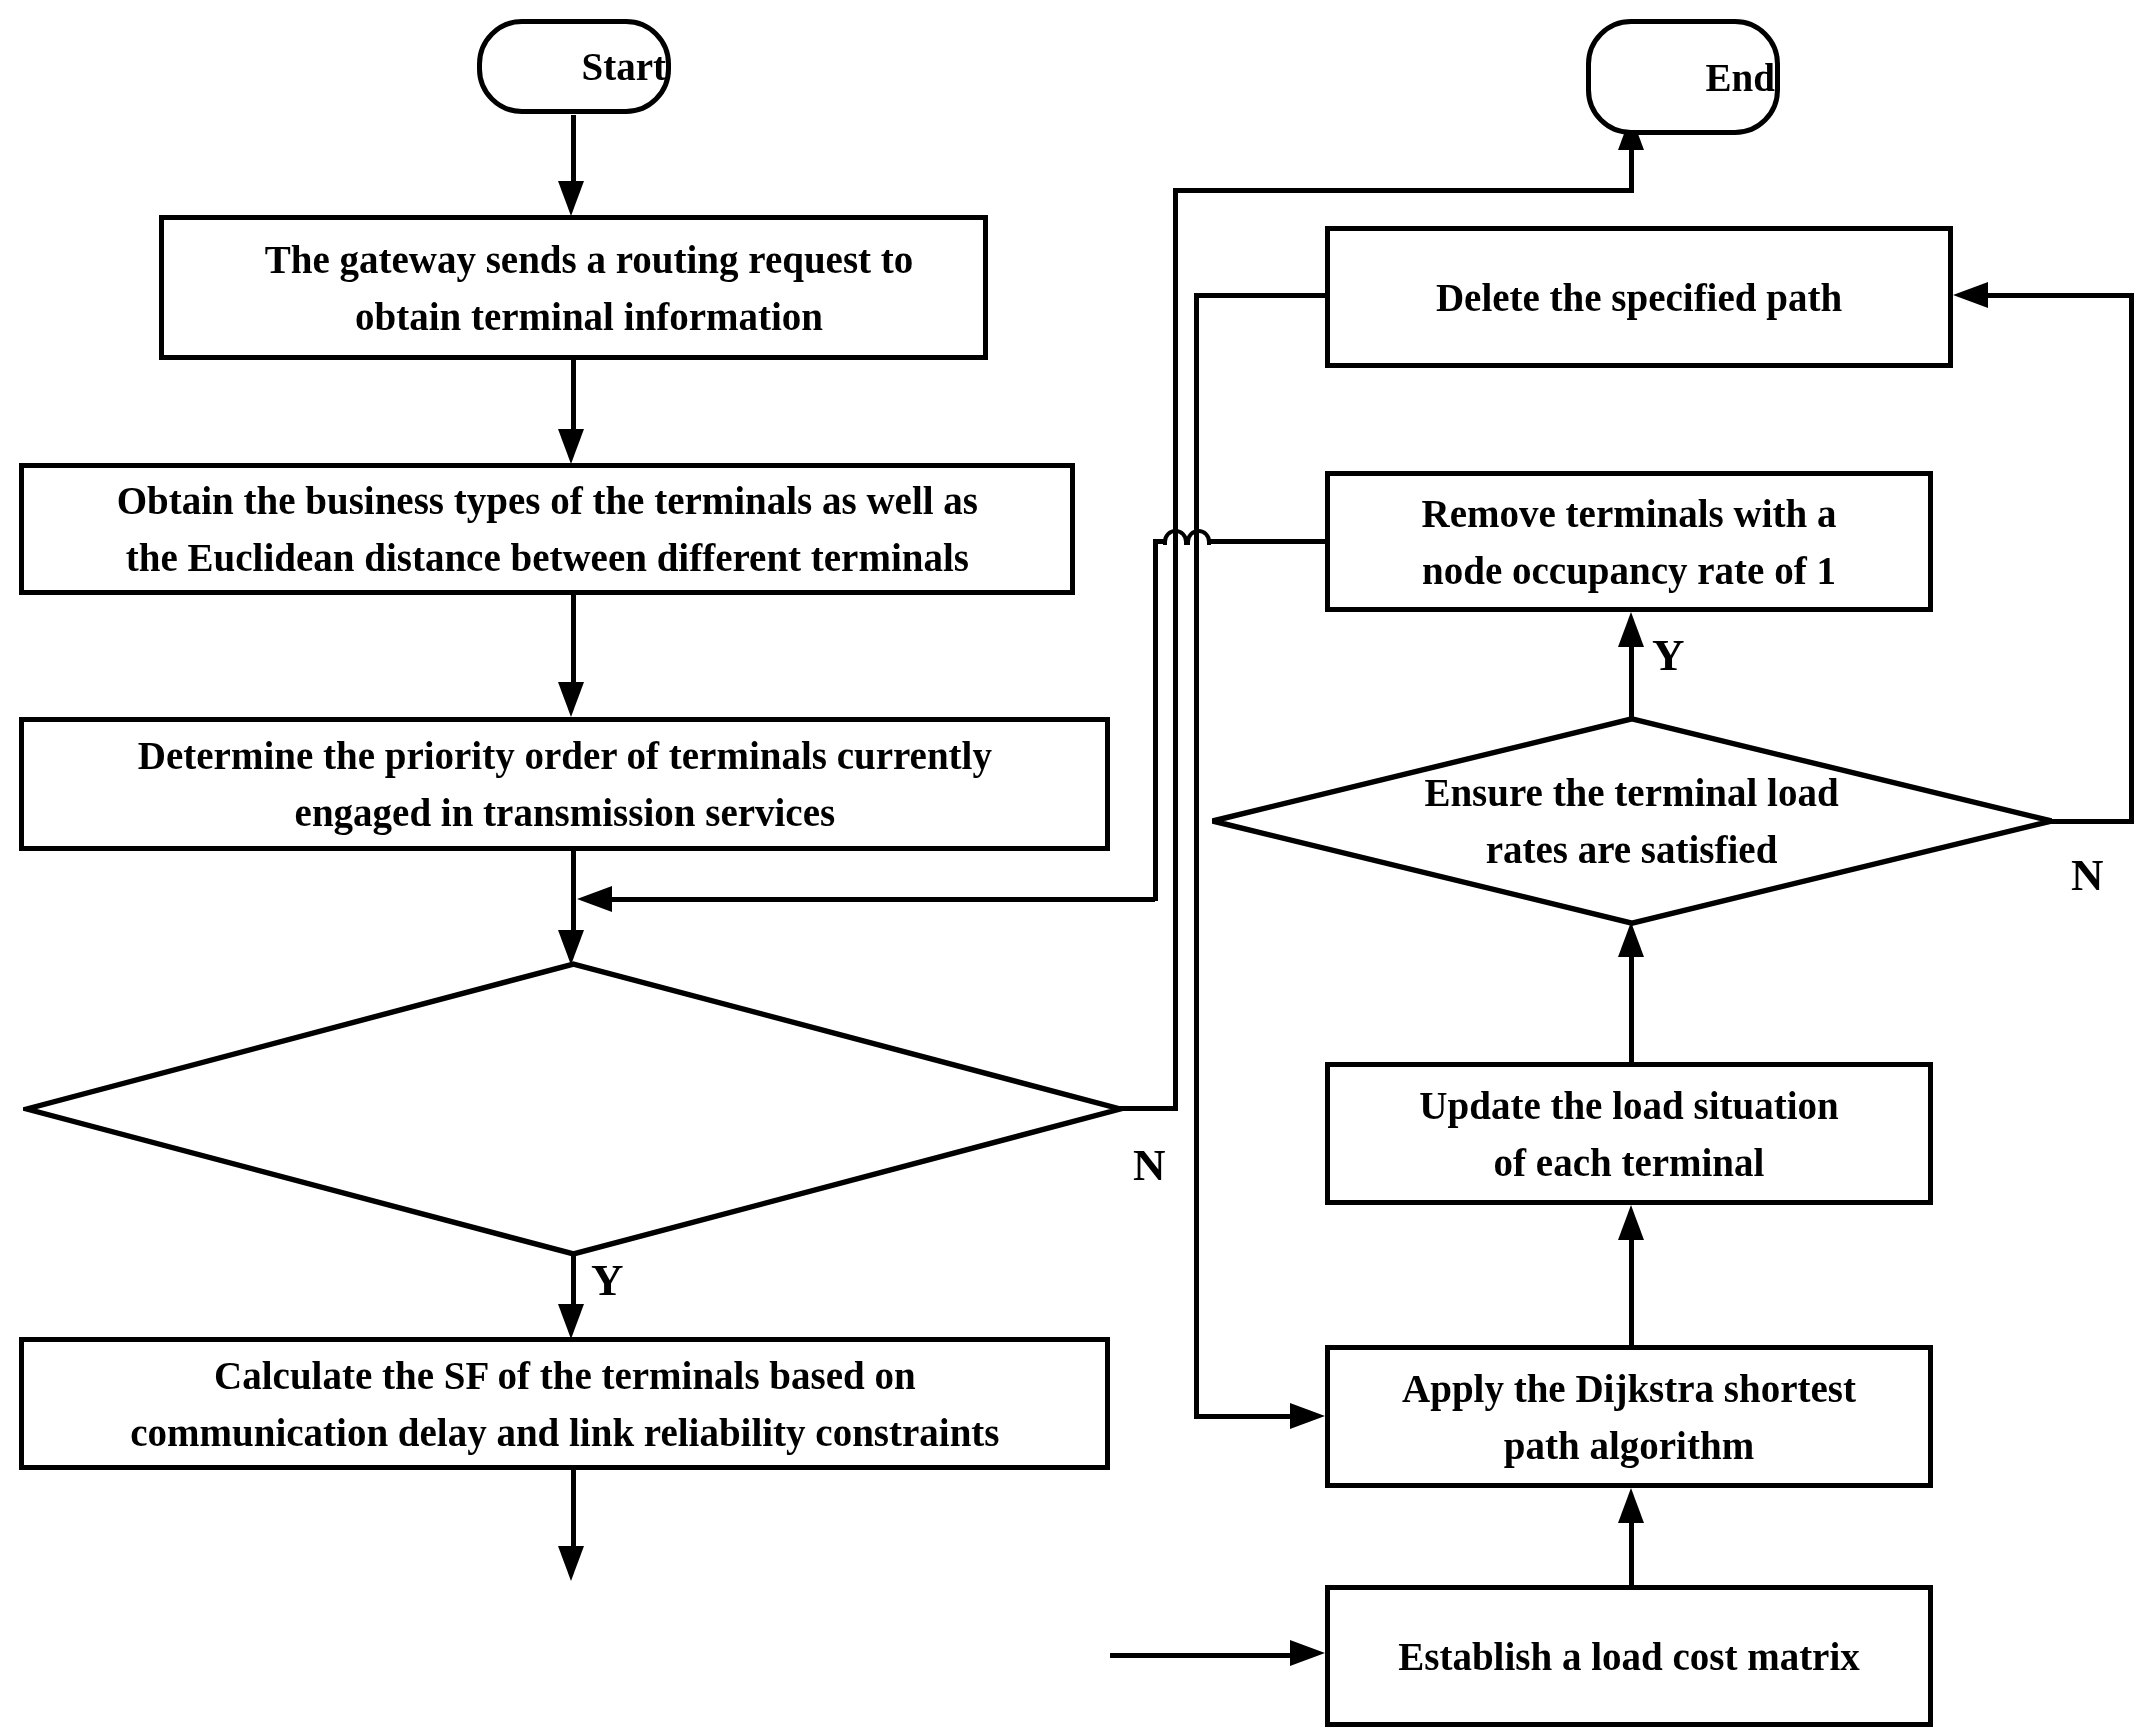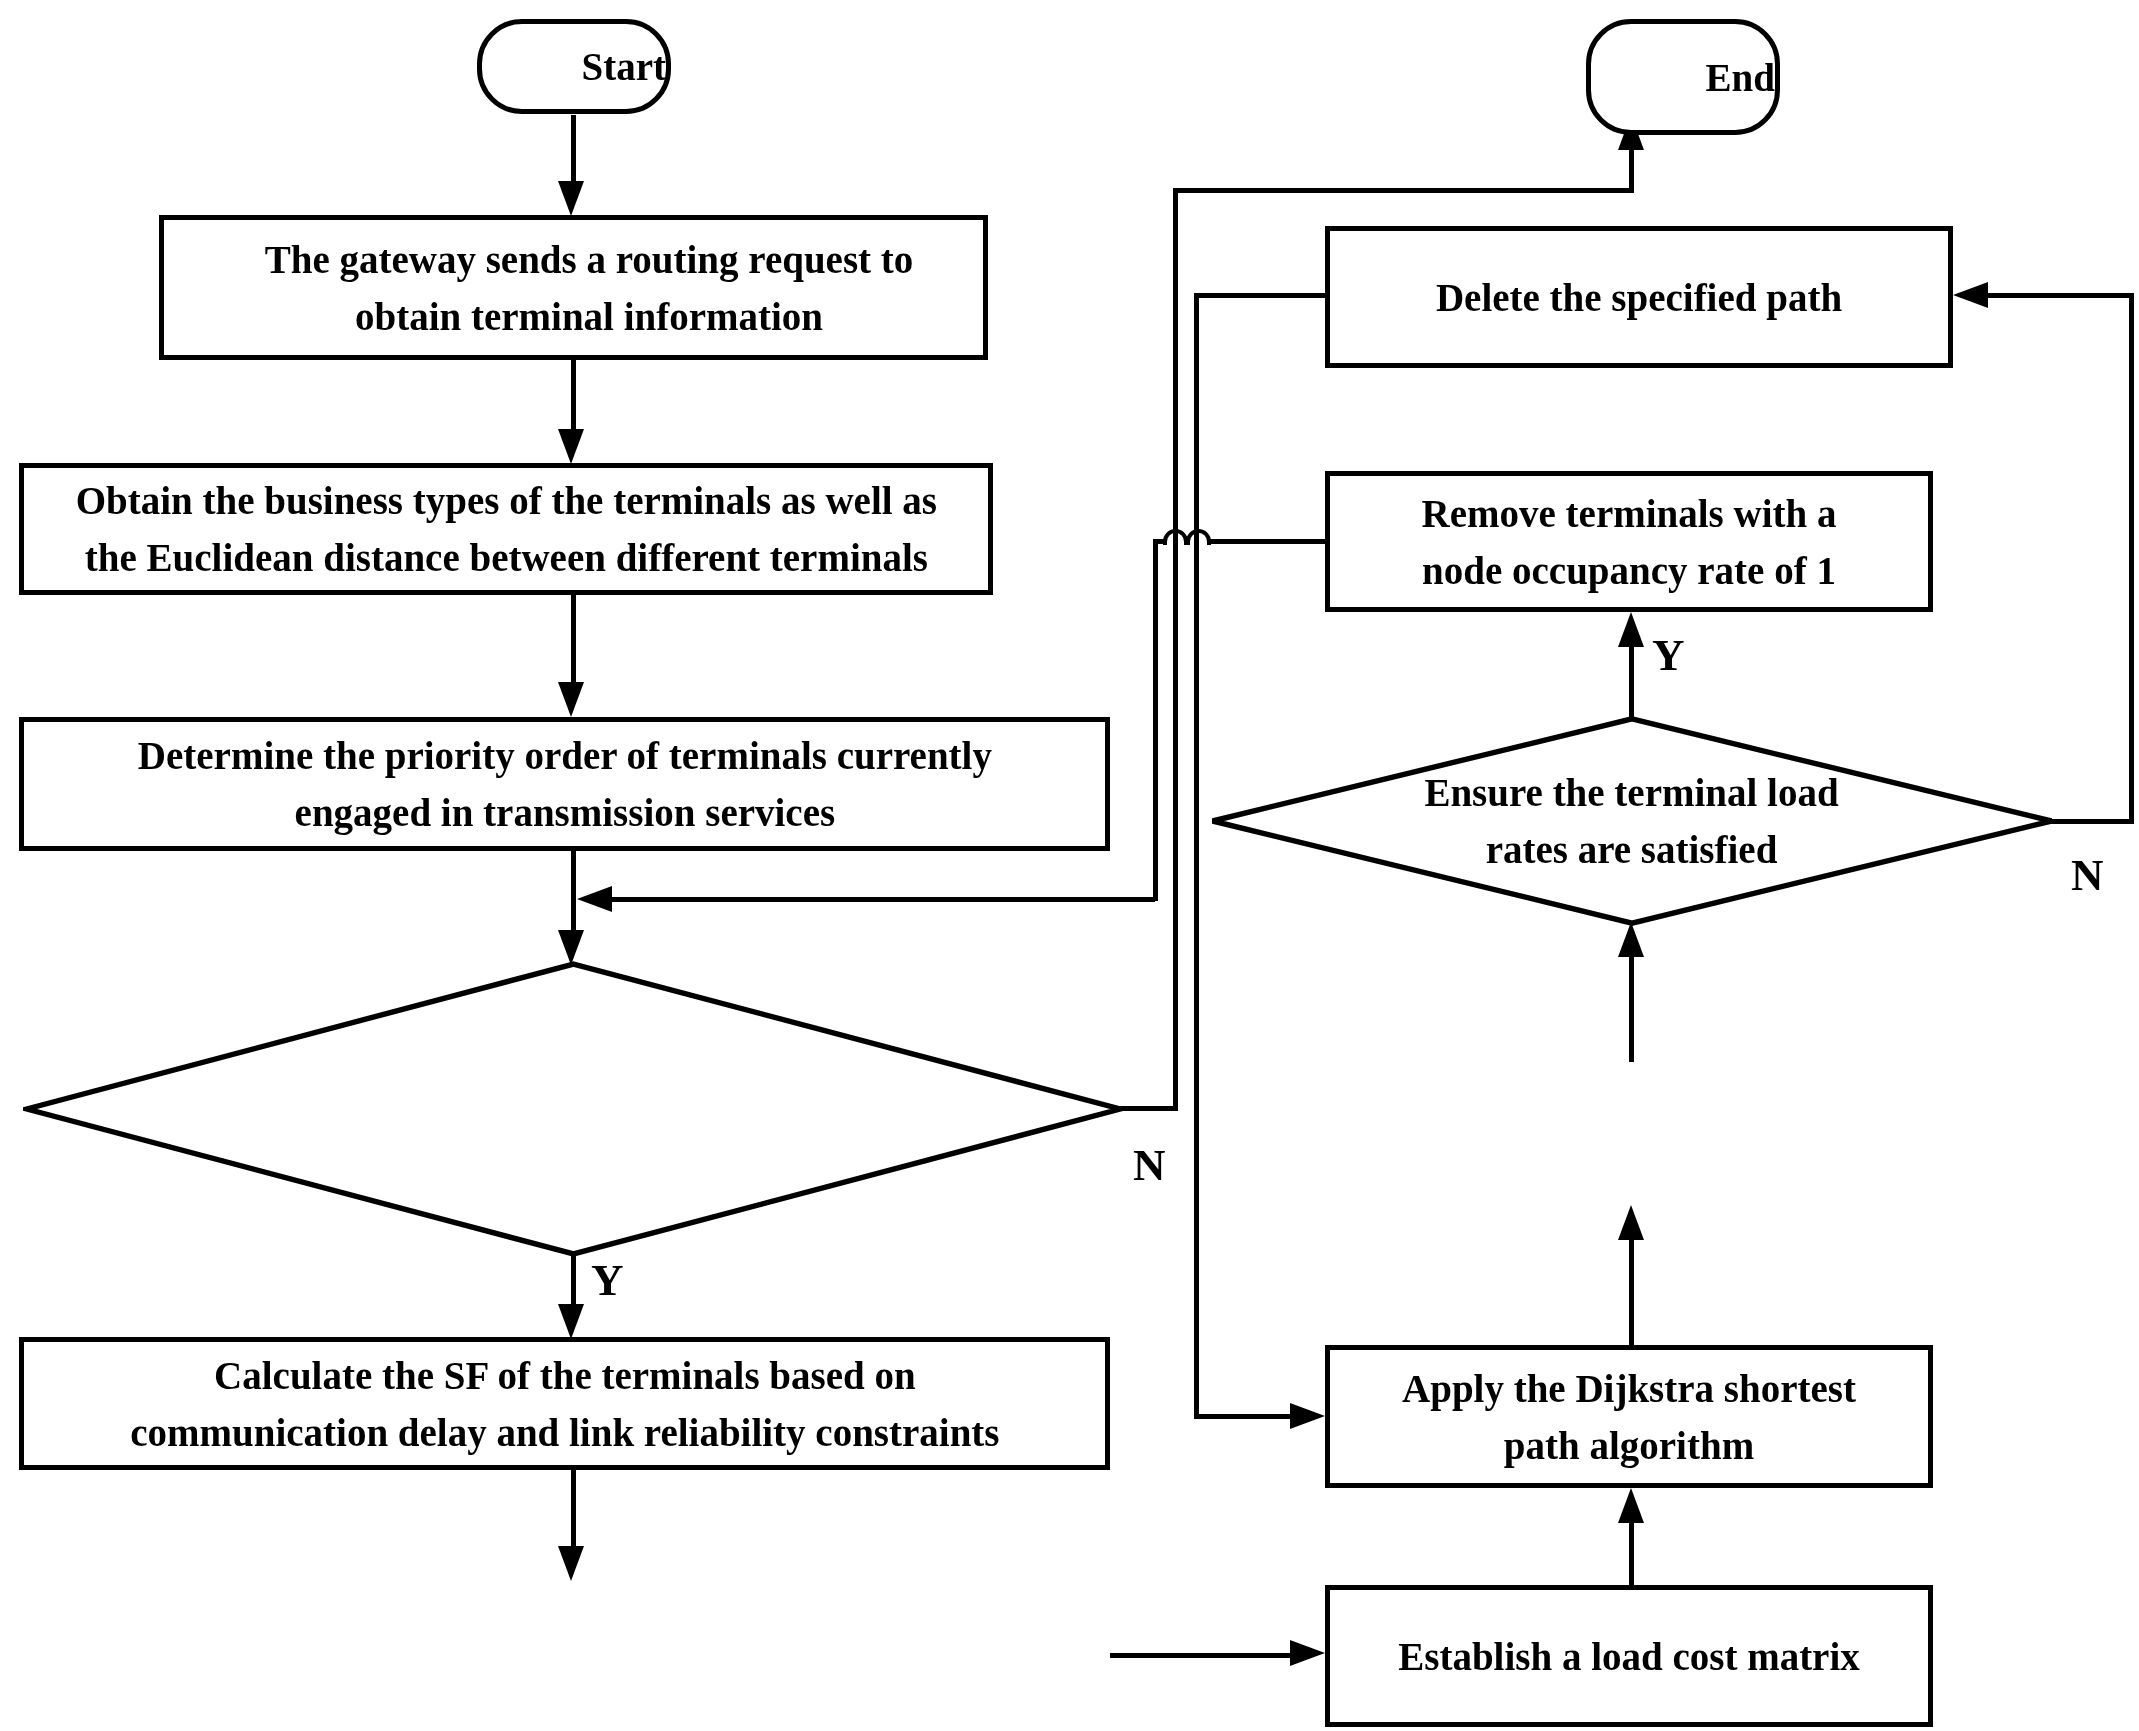--- a/index.html
+++ b/index.html
@@ -91,21 +91,21 @@
 
   <div class="terminator" style="left:1586px;top:19.4px;width:194px;height:116px;">
     <span>End</span>
   </div>
 
   <div class="box" style="left:159px;top:215px;width:829px;height:145px;padding-left:31px;">
     <div>The gateway sends a routing request to</div>
     <div>obtain terminal information</div>
   </div>
 
-  <div class="box" style="left:19.4px;top:463px;width:974px;height:132px;">
+  <div class="box" style="left:19.4px;top:463px;width:1056px;height:132px;">
     <div>Obtain the business types of the terminals as well as</div>
     <div>the Euclidean distance between different terminals</div>
   </div>
 
   <div class="box" style="left:19.4px;top:717px;width:1091px;height:134px;">
     <div>Determine the priority order of terminals currently</div>
     <div>engaged in transmission services</div>
   </div>
 
   <svg class="diamond" style="left:23px;top:960px;" width="1101" height="298" viewBox="0 0 1420 384">
@@ -132,20 +132,24 @@
 
   <svg class="diamond" style="left:1208px;top:715px;" width="848" height="212" viewBox="0 0 1094 274">
     <polygon points="547,5 1089,137 547,269 5,137" fill="#ffffff" stroke="#000000" stroke-width="7"></polygon>
   </svg>
   <div class="dtext" style="left:1279px;top:764px;width:705px;">
     <div>Ensure the terminal load</div>
     <div>rates are satisfied</div>
   </div>
   <div class="blabel" style="left:2071px;top:849px;">N</div>
 
+  <div class="box" style="left:1325px;top:1062px;width:608px;height:143px;">
+    <div>Update the load situation</div>
+    <div>of each terminal</div>
+  </div>
 
   <div class="box" style="left:1325px;top:1345px;width:608px;height:143px;">
     <div>Apply the Dijkstra shortest</div>
     <div>path algorithm</div>
   </div>
 
   <div class="box" style="left:1325px;top:1585px;width:608px;height:142px;">
     <div>Establish a load cost matrix</div>
   </div>
 

